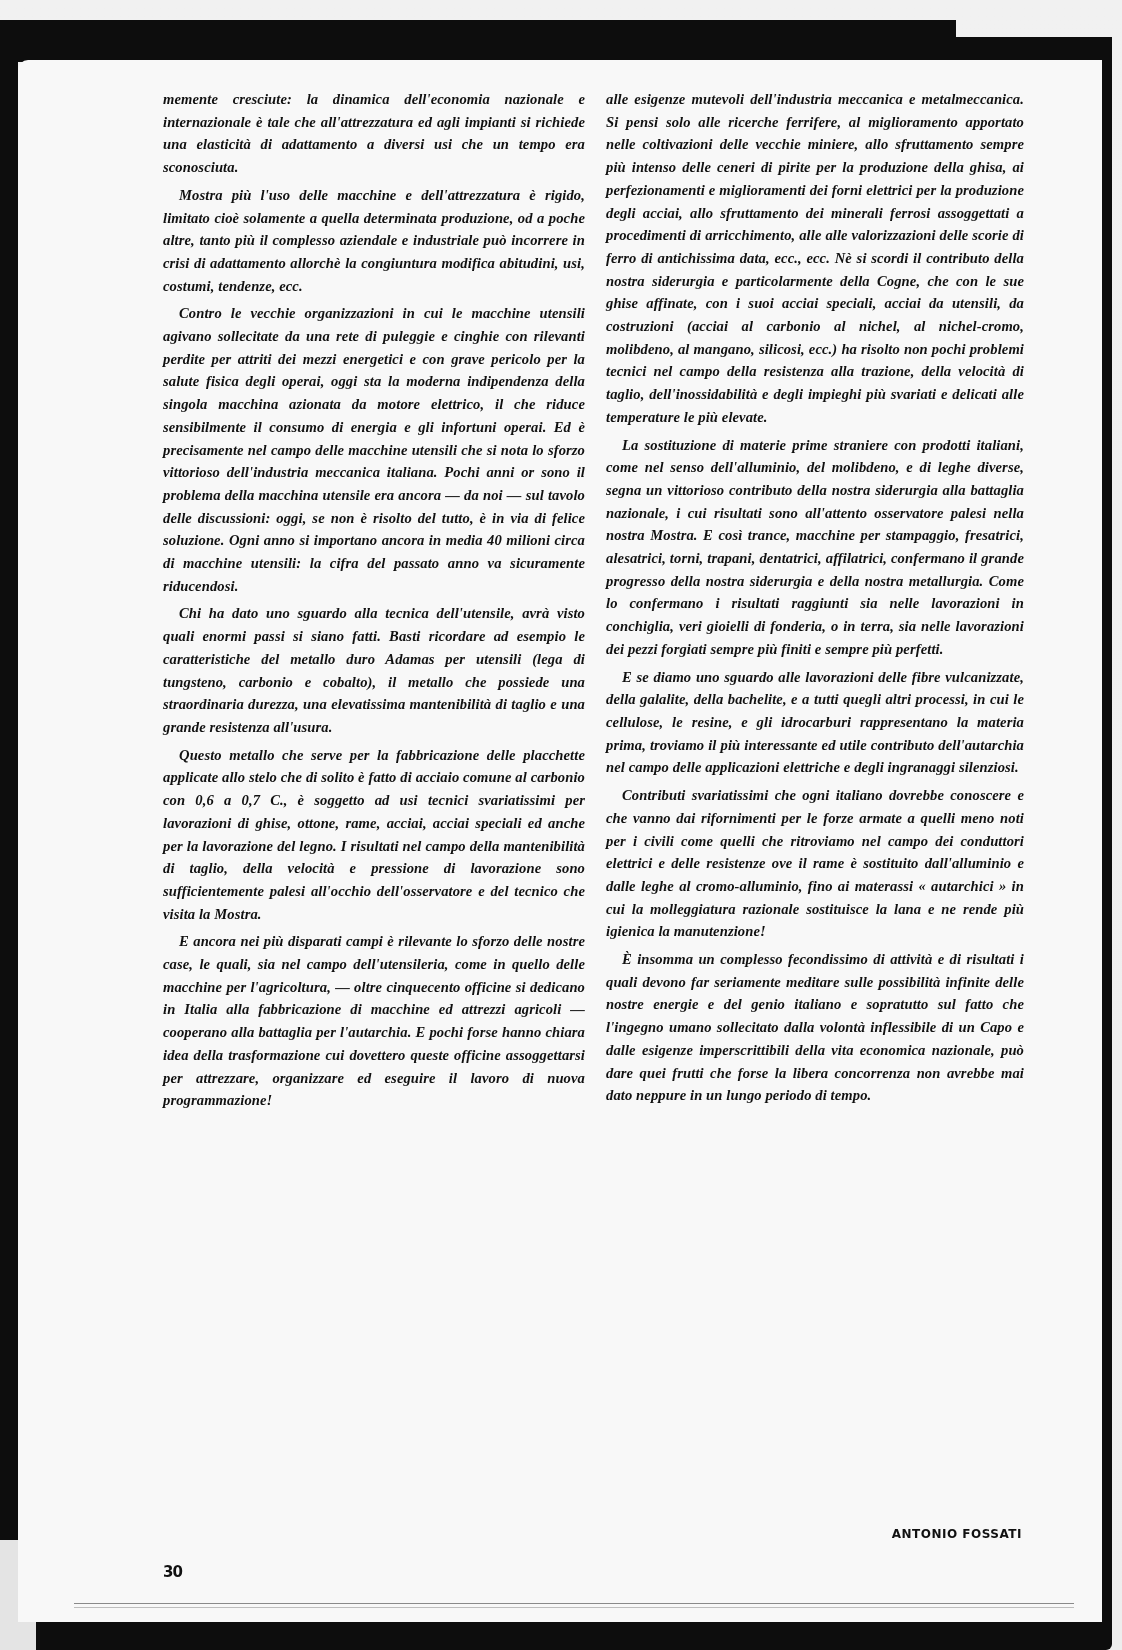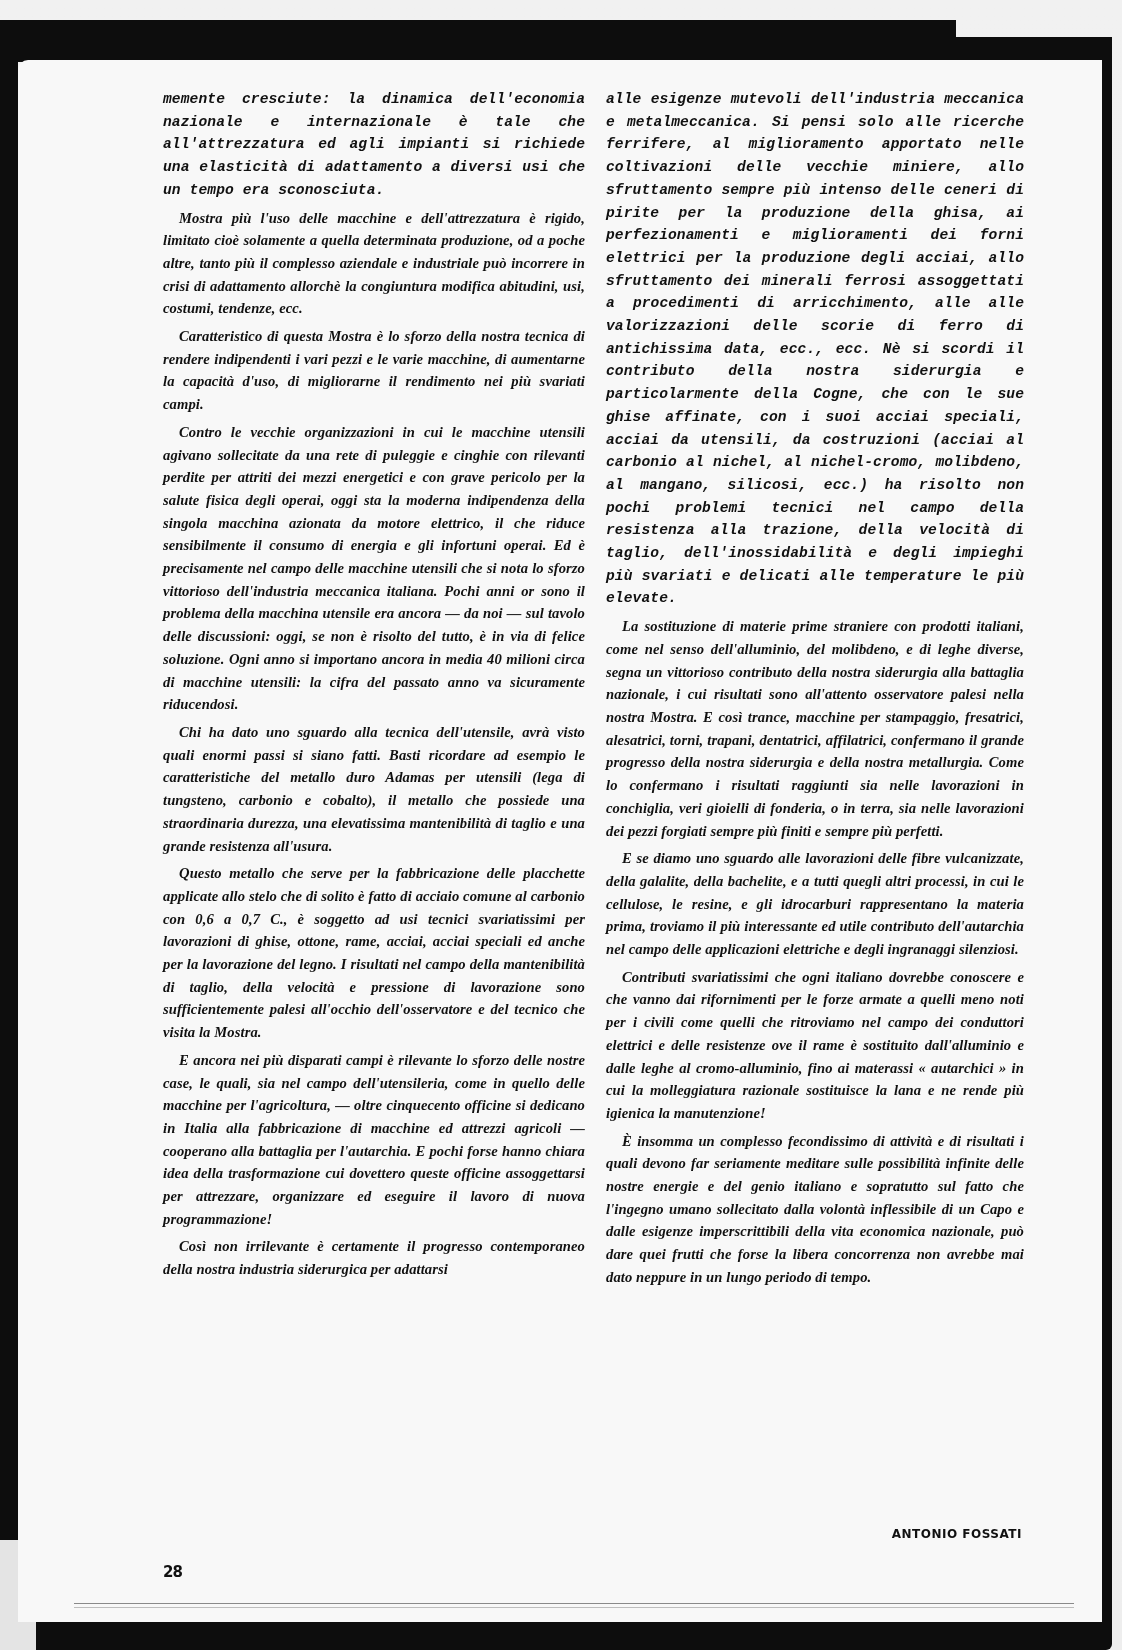--- a/index.html
+++ b/index.html
@@ -32,21 +32,21 @@
     position: absolute; top: 88px; width: 422px;
     font-size: 14.6px; line-height: 22.7px;
     font-style: italic; font-weight: bold;
     color: #111;
     text-align: justify;
     letter-spacing: 0.1px;
   }
   .col-left { left: 163px; }
   .col-right { left: 606px; width: 418px; }
   .column p { margin: 0 0 5px 0; text-indent: 16px; hyphens: auto; }
-  .column p.cont { text-indent: 0; font-family: Liberation Mono, monospace; }
+  .column p.cont { text-indent: 0; }
   .page-number {
     position: absolute; left: 163px; top: 1563px;
     font-family: "DejaVu Sans", sans-serif; font-weight: bold;
     font-size: 15px; color: #111; letter-spacing: -1px;
   }
   .signature {
     position: absolute; right: 100px; top: 1527px;
     font-family: "DejaVu Sans", sans-serif; font-weight: bold;
     font-size: 12px; letter-spacing: 0.5px; color: #111;
   }
@@ -61,30 +61,28 @@
 <div class="frame-right"></div>
 <div class="frame-bottom"></div>
 <div class="left-strip"></div>
 
 <div class="page"></div>
 <div class="page-inner-rule"></div>
 
 <div class="column col-left">
   <p class="cont">memente cresciute: la dinamica dell'economia nazionale e internazionale è tale che all'attrezzatura ed agli impianti si richiede una elasticità di adattamento a diversi usi che un tempo era sconosciuta.</p>
   <p>Mostra più l'uso delle macchine e dell'attrezzatura è rigido, limitato cioè solamente a quella determinata produzione, od a poche altre, tanto più il complesso aziendale e industriale può incorrere in crisi di adattamento allorchè la congiuntura modifica abitudini, usi, costumi, tendenze, ecc.</p>
-  <p>Caratteristico di questa Mostra è lo sforzo della nostra tecnica di rendere indipendenti i vari pezzi e le varie macchine, di aumentarne la capacità d'uso, di migliorarne il rendimento nei più svariati campi.</p>
   <p>Contro le vecchie organizzazioni in cui le macchine utensili agivano sollecitate da una rete di puleggie e cinghie con rilevanti perdite per attriti dei mezzi energetici e con grave pericolo per la salute fisica degli operai, oggi sta la moderna indipendenza della singola macchina azionata da motore elettrico, il che riduce sensibilmente il consumo di energia e gli infortuni operai. Ed è precisamente nel campo delle macchine utensili che si nota lo sforzo vittorioso dell'industria meccanica italiana. Pochi anni or sono il problema della macchina utensile era ancora — da noi — sul tavolo delle discussioni: oggi, se non è risolto del tutto, è in via di felice soluzione. Ogni anno si importano ancora in media 40 milioni circa di macchine utensili: la cifra del passato anno va sicuramente riducendosi.</p>
   <p>Chi ha dato uno sguardo alla tecnica dell'utensile, avrà visto quali enormi passi si siano fatti. Basti ricordare ad esempio le caratteristiche del metallo duro Adamas per utensili (lega di tungsteno, carbonio e cobalto), il metallo che possiede una straordinaria durezza, una elevatissima mantenibilità di taglio e una grande resistenza all'usura.</p>
   <p>Questo metallo che serve per la fabbricazione delle placchette applicate allo stelo che di solito è fatto di acciaio comune al carbonio con 0,6 a 0,7 C., è soggetto ad usi tecnici svariatissimi per lavorazioni di ghise, ottone, rame, acciai, acciai speciali ed anche per la lavorazione del legno. I risultati nel campo della mantenibilità di taglio, della velocità e pressione di lavorazione sono sufficientemente palesi all'occhio dell'osservatore e del tecnico che visita la Mostra.</p>
   <p>E ancora nei più disparati campi è rilevante lo sforzo delle nostre case, le quali, sia nel campo dell'utensileria, come in quello delle macchine per l'agricoltura, — oltre cinquecento officine si dedicano in Italia alla fabbricazione di macchine ed attrezzi agricoli — cooperano alla battaglia per l'autarchia. E pochi forse hanno chiara idea della trasformazione cui dovettero queste officine assoggettarsi per attrezzare, organizzare ed eseguire il lavoro di nuova programmazione!</p>
-  <p>Così non irrilevante è certamente il progresso contemporaneo della nostra industria siderurgica per adattarsi</p>
 </div>
 
 <div class="column col-right">
   <p class="cont">alle esigenze mutevoli dell'industria meccanica e metalmeccanica. Si pensi solo alle ricerche ferrifere, al miglioramento apportato nelle coltivazioni delle vecchie miniere, allo sfruttamento sempre più intenso delle ceneri di pirite per la produzione della ghisa, ai perfezionamenti e miglioramenti dei forni elettrici per la produzione degli acciai, allo sfruttamento dei minerali ferrosi assoggettati a procedimenti di arricchimento, alle alle valorizzazioni delle scorie di ferro di antichissima data, ecc., ecc. Nè si scordi il contributo della nostra siderurgia e particolarmente della Cogne, che con le sue ghise affinate, con i suoi acciai speciali, acciai da utensili, da costruzioni (acciai al carbonio al nichel, al nichel-cromo, molibdeno, al mangano, silicosi, ecc.) ha risolto non pochi problemi tecnici nel campo della resistenza alla trazione, della velocità di taglio, dell'inossidabilità e degli impieghi più svariati e delicati alle temperature le più elevate.</p>
   <p>La sostituzione di materie prime straniere con prodotti italiani, come nel senso dell'alluminio, del molibdeno, e di leghe diverse, segna un vittorioso contributo della nostra siderurgia alla battaglia nazionale, i cui risultati sono all'attento osservatore palesi nella nostra Mostra. E così trance, macchine per stampaggio, fresatrici, alesatrici, torni, trapani, dentatrici, affilatrici, confermano il grande progresso della nostra siderurgia e della nostra metallurgia. Come lo confermano i risultati raggiunti sia nelle lavorazioni in conchiglia, veri gioielli di fonderia, o in terra, sia nelle lavorazioni dei pezzi forgiati sempre più finiti e sempre più perfetti.</p>
   <p>E se diamo uno sguardo alle lavorazioni delle fibre vulcanizzate, della galalite, della bachelite, e a tutti quegli altri processi, in cui le cellulose, le resine, e gli idrocarburi rappresentano la materia prima, troviamo il più interessante ed utile contributo dell'autarchia nel campo delle applicazioni elettriche e degli ingranaggi silenziosi.</p>
   <p>Contributi svariatissimi che ogni italiano dovrebbe conoscere e che vanno dai rifornimenti per le forze armate a quelli meno noti per i civili come quelli che ritroviamo nel campo dei conduttori elettrici e delle resistenze ove il rame è sostituito dall'alluminio e dalle leghe al cromo-alluminio, fino ai materassi « autarchici » in cui la molleggiatura razionale sostituisce la lana e ne rende più igienica la manutenzione!</p>
   <p>È insomma un complesso fecondissimo di attività e di risultati i quali devono far seriamente meditare sulle possibilità infinite delle nostre energie e del genio italiano e sopratutto sul fatto che l'ingegno umano sollecitato dalla volontà inflessibile di un Capo e dalle esigenze imperscrittibili della vita economica nazionale, può dare quei frutti che forse la libera concorrenza non avrebbe mai dato neppure in un lungo periodo di tempo.</p>
 </div>
 
 <div class="signature">ANTONIO FOSSATI</div>
-<div class="page-number">28</div>
+<div class="page-number">30</div>
 
 </body></html>

